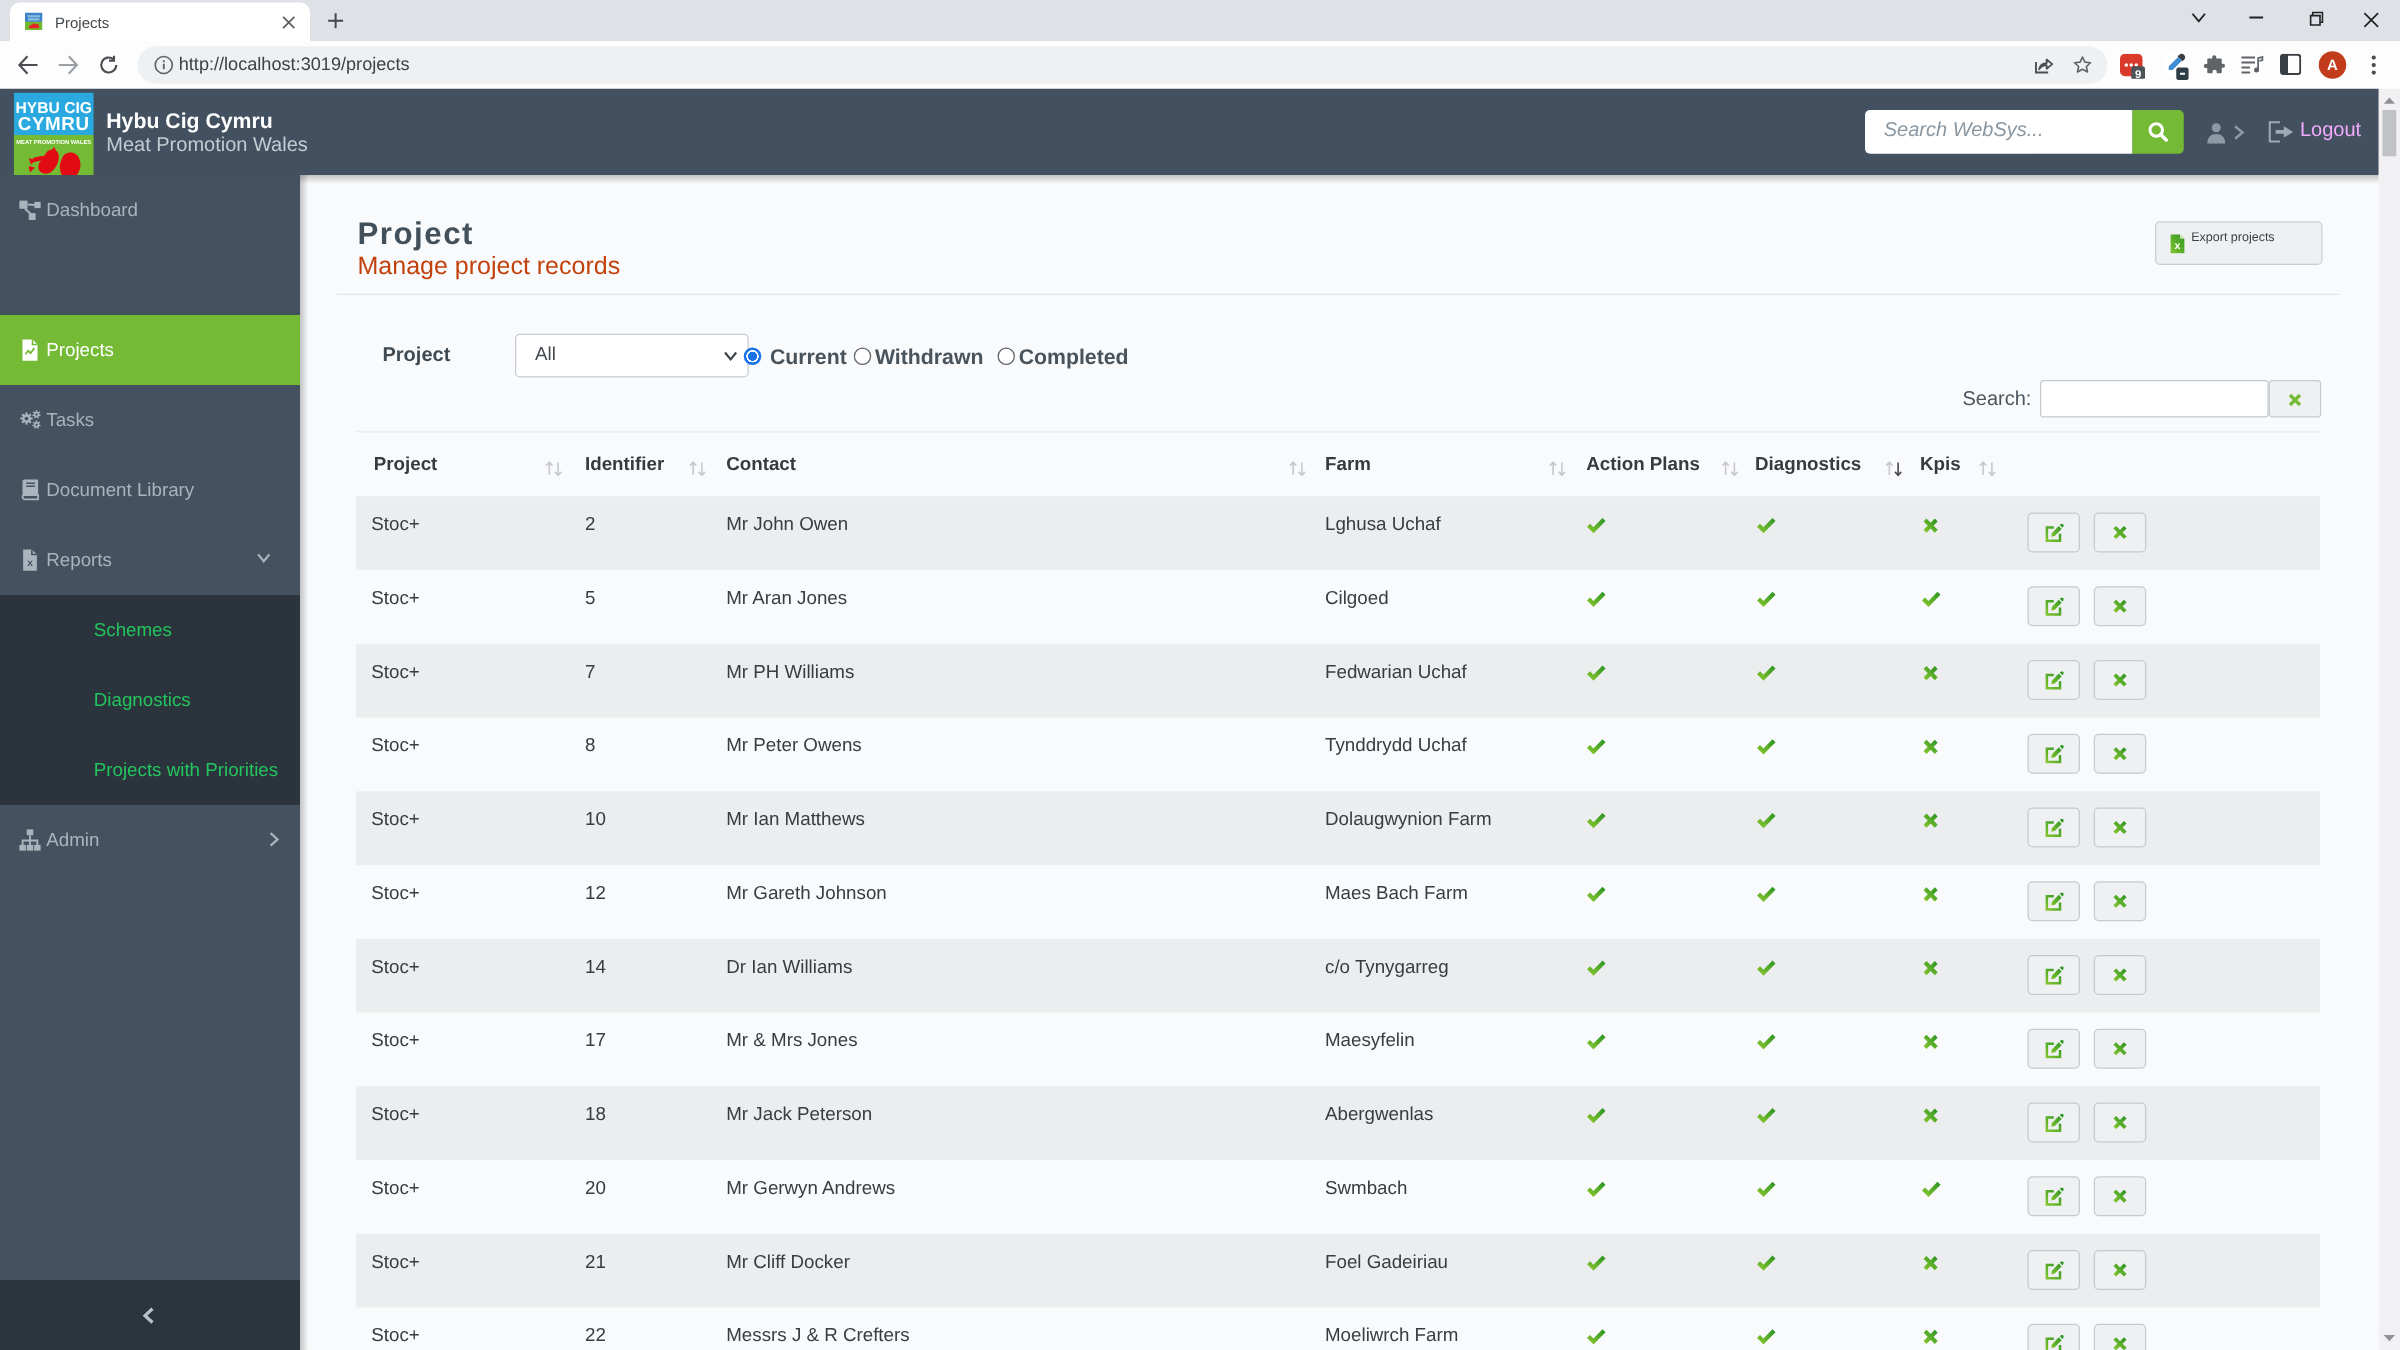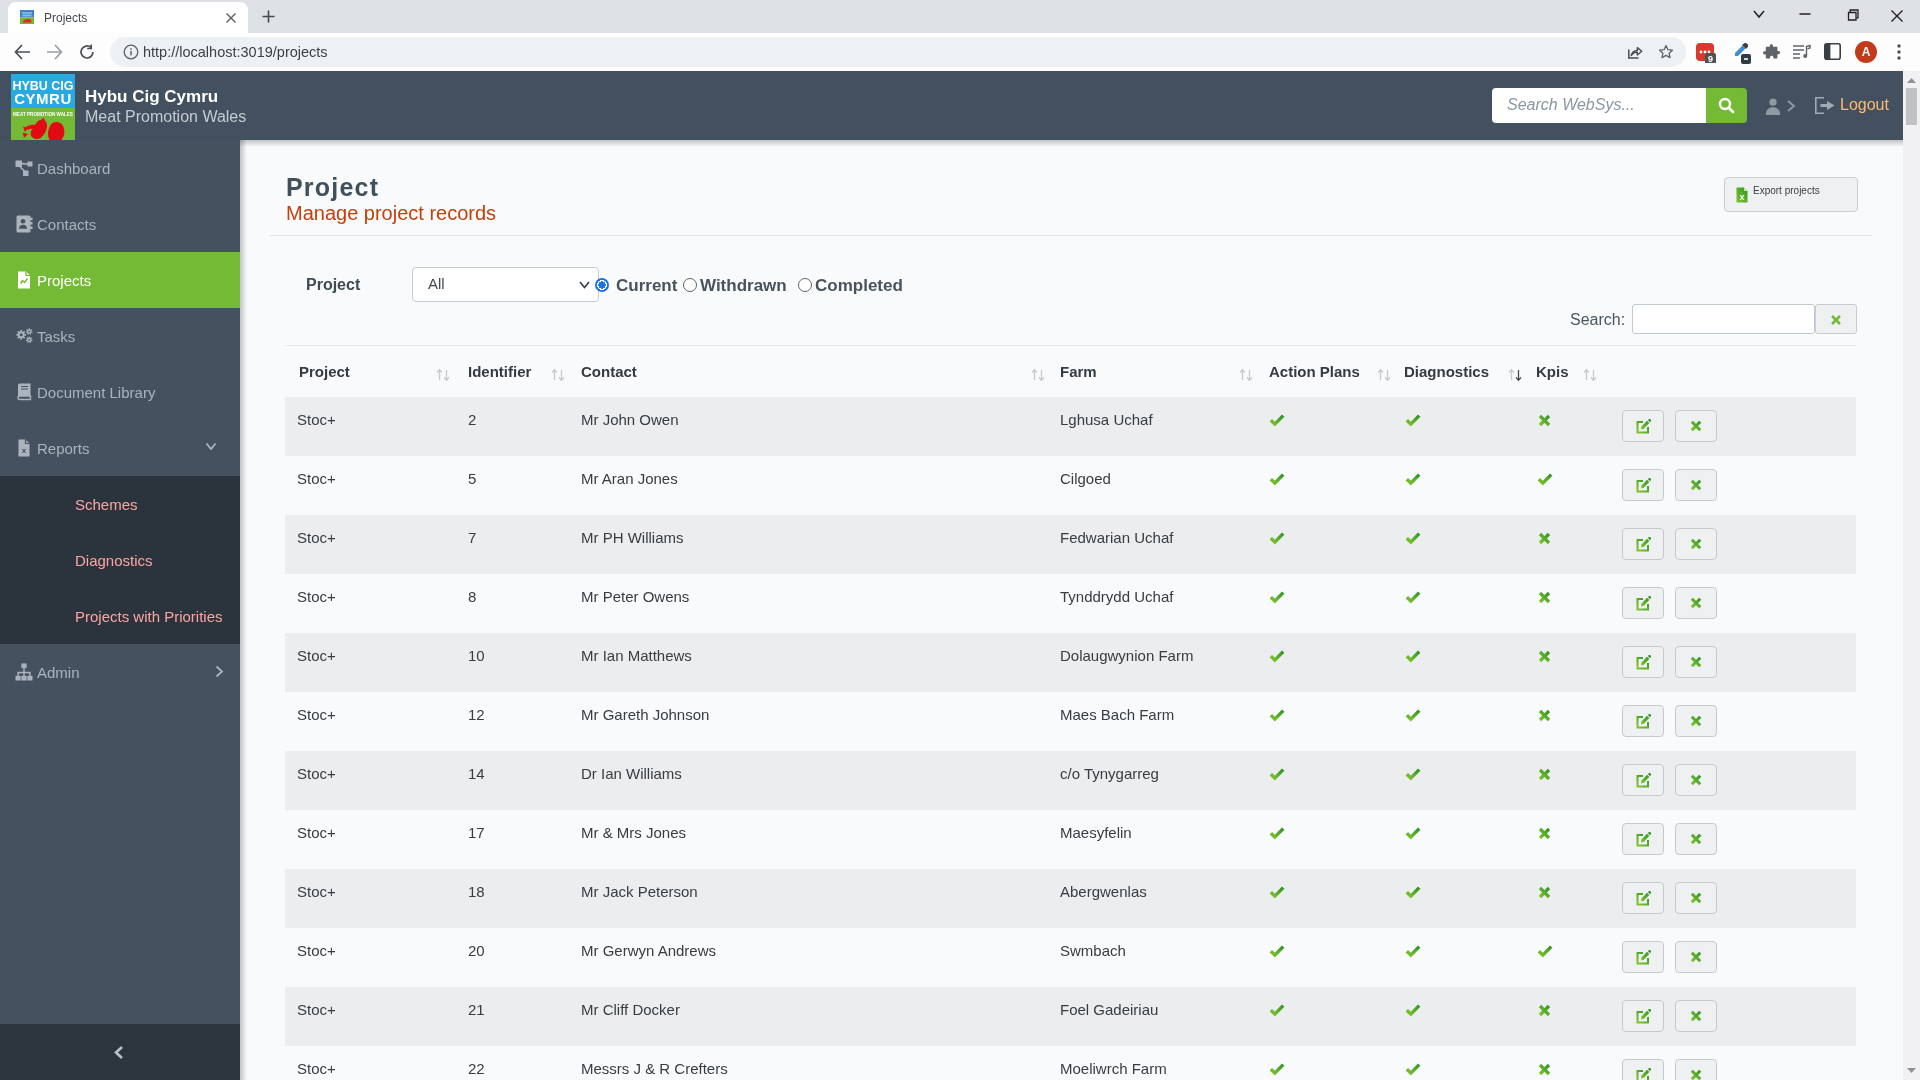--- a/index.html
+++ b/index.html
@@ -14,29 +14,29 @@
 #toolbar { position:absolute; left:0; top:33px; width:1920px; height:38px; background:#fdfdfe; }
 #omnibox { position:absolute; left:110px; top:4px; width:1576px; height:30px; background:#eef1f3; border-radius:15px; }
 #urltext { position:absolute; left:143px; top:11px; font-size:14.5px; color:#3c4145; }
 
 #appheader { position:absolute; left:0; top:71px; width:1903px; height:69px; background:#42505f; }
 #hcc-title { position:absolute; left:85px; top:16px; color:#ffffff; font-size:17px; font-weight:bold; }
 #hcc-sub { position:absolute; left:85px; top:37px; color:#c3ccd3; font-size:16px; }
 #hsearch { position:absolute; left:1492px; top:17px; width:214px; height:35px; background:#ffffff; border-radius:4px 0 0 4px; }
 #hsearch span { position:absolute; left:15px; top:8px; font-style:italic; color:#8a97a1; font-size:16px; }
 #hsearchbtn { position:absolute; left:1706px; top:17px; width:41px; height:35px; background:#75ba35; border-radius:0 4px 4px 0; }
-#logout { position:absolute; left:1840px; top:25px; color:#fdba74; font-size:16px; }
+#logout { position:absolute; left:1840px; top:25px; color:#f0abfc; font-size:16px; }
 
 #sidebar { position:absolute; left:0; top:140px; width:240px; height:940px; background:#44525f; overflow:hidden; }
 .sitem { position:absolute; left:0; width:240px; height:56px; color:#a9b4bc; font-size:15px; }
 .sitem .lbl { position:absolute; left:37px; top:20px; }
 .sitem .ico { position:absolute; left:15px; top:19px; width:18px; height:18px; }
 .sitem.active { background:#75ba35; color:#ffffff; }
 #submenu { position:absolute; left:0; top:336px; width:240px; height:168px; background:#2b333c; }
-.subitem { position:absolute; left:75px; color:#fca5a5; font-size:15px; }
+.subitem { position:absolute; left:75px; color:#22c55e; font-size:15px; }
 #sfooter { position:absolute; left:0; top:884px; width:240px; height:56px; background:#2c353e; }
 
 #content { position:absolute; left:240px; top:140px; width:1663px; height:940px; background:#f9fafb;padding-left:16px; }
 #content .shadow-t { position:absolute; left:0; top:0; width:1663px; height:7px; background:linear-gradient(to bottom, rgba(0,0,0,0.22), rgba(0,0,0,0)); }
 #content .shadow-l { position:absolute; left:0; top:0; width:7px; height:940px; background:linear-gradient(to right, rgba(0,0,0,0.22), rgba(0,0,0,0)); }
 #pgtitle { position:absolute; left:46px; top:33px; font-size:25px; font-weight:bold; color:#41505b; letter-spacing:1.2px; }
 #pgsub { position:absolute; left:46px; top:62px; font-size:20px; color:#c2410c; }
 #exportbtn { position:absolute; left:1484px; top:37px; width:134px; height:35px; background:#eef0f2; border:1px solid #c9ced3; border-radius:4px; }
 #exportbtn span { position:absolute; left:28px; top:7px; font-size:10px; color:#3b4247; }
 #divider { position:absolute; left:29px; top:95px; width:1603px; height:1px; background:#e4e7ea; }
@@ -199,31 +199,20 @@
 </div>
 <div id="sidebar">
   <div class="sitem" style="top:0px">
     <svg class="ico" viewBox="0 0 18 18">
         <rect x="0.5" y="1.5" width="6.5" height="6.5" fill="#a9b4bc"></rect>
         <rect x="12.5" y="2.5" width="5" height="5" fill="#a9b4bc"></rect>
         <rect x="8" y="11.5" width="5.5" height="5.5" fill="#a9b4bc"></rect>
         <path d="M7 4.6 L13 5 M5 8 L9.5 12" stroke="#a9b4bc" stroke-width="1.6"></path>
       </svg>
     <span class="lbl">Dashboard</span>
-  </div>
-  <div class="sitem" style="top:56px">
-    <svg class="ico" viewBox="0 0 18 18">
-        <rect x="1.5" y="0.5" width="14" height="17" rx="1.5" fill="#a9b4bc"></rect>
-        <rect x="15.1" y="2.6" width="2.4" height="2.6" fill="#a9b4bc"></rect>
-        <rect x="15.1" y="7" width="2.4" height="2.6" fill="#a9b4bc"></rect>
-        <rect x="15.1" y="11.4" width="2.4" height="2.6" fill="#a9b4bc"></rect>
-        <circle cx="8" cy="6.3" r="2.3" fill="#44525f"></circle>
-        <path d="M4 13.8 C4 11 5.7 9.8 8 9.8 C10.3 9.8 12 11 12 13.8 Z" fill="#44525f"></path>
-      </svg>
-    <span class="lbl">Contacts</span>
   </div>
   <div class="sitem active" style="top:112px">
     <svg class="ico" viewBox="0 0 18 18">
         <path d="M3 0.5 L11 0.5 L15 4.5 L15 17.5 L3 17.5 Z" fill="#ffffff"></path>
         <path d="M11 0.5 L11 4.5 L15 4.5" fill="none" stroke="#75ba35" stroke-width="1.2"></path>
         <path d="M5.5 12.5 L7.5 9.5 L9.5 11.5 L12.5 7.5" stroke="#75ba35" stroke-width="1.4" fill="none"></path>
       </svg>
     <span class="lbl">Projects</span>
   </div>
   <div class="sitem" style="top:224px">

